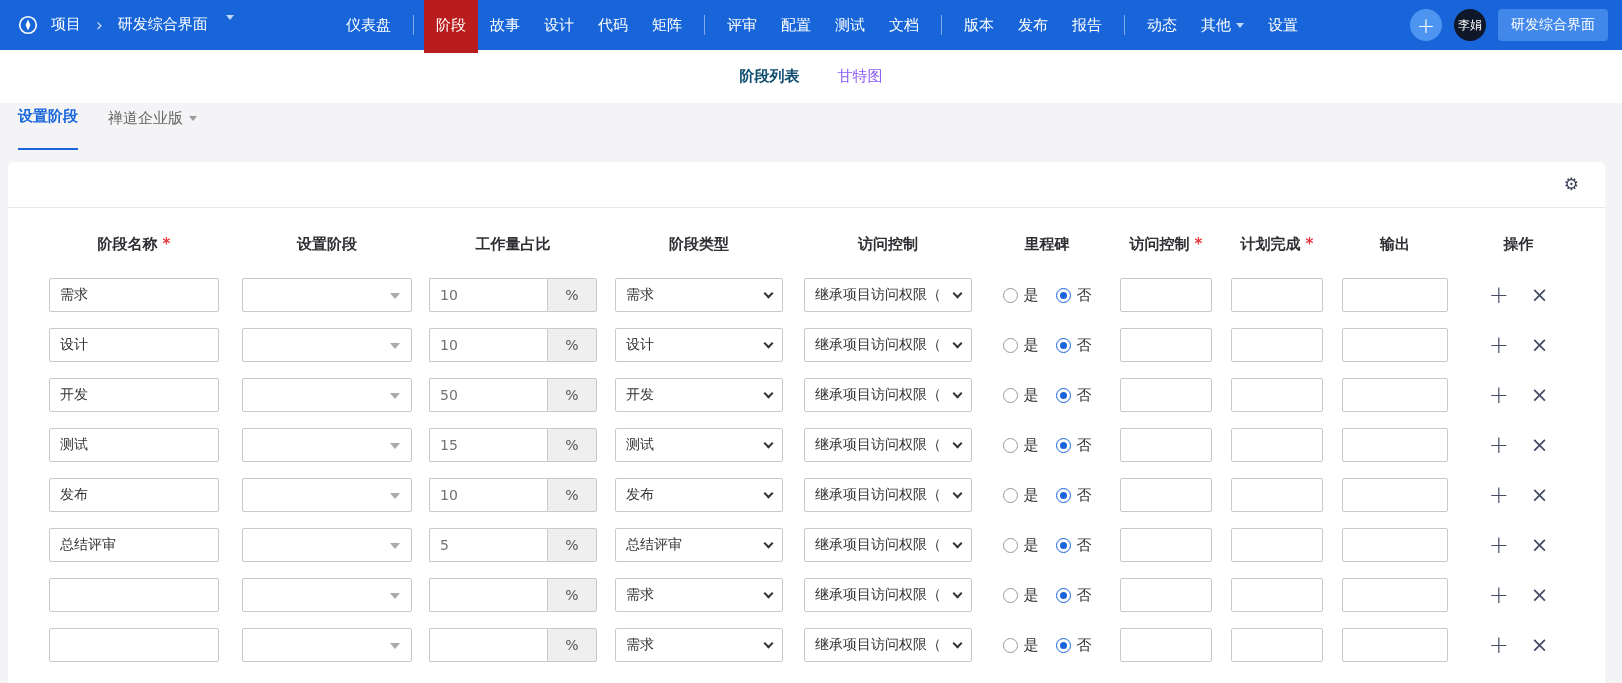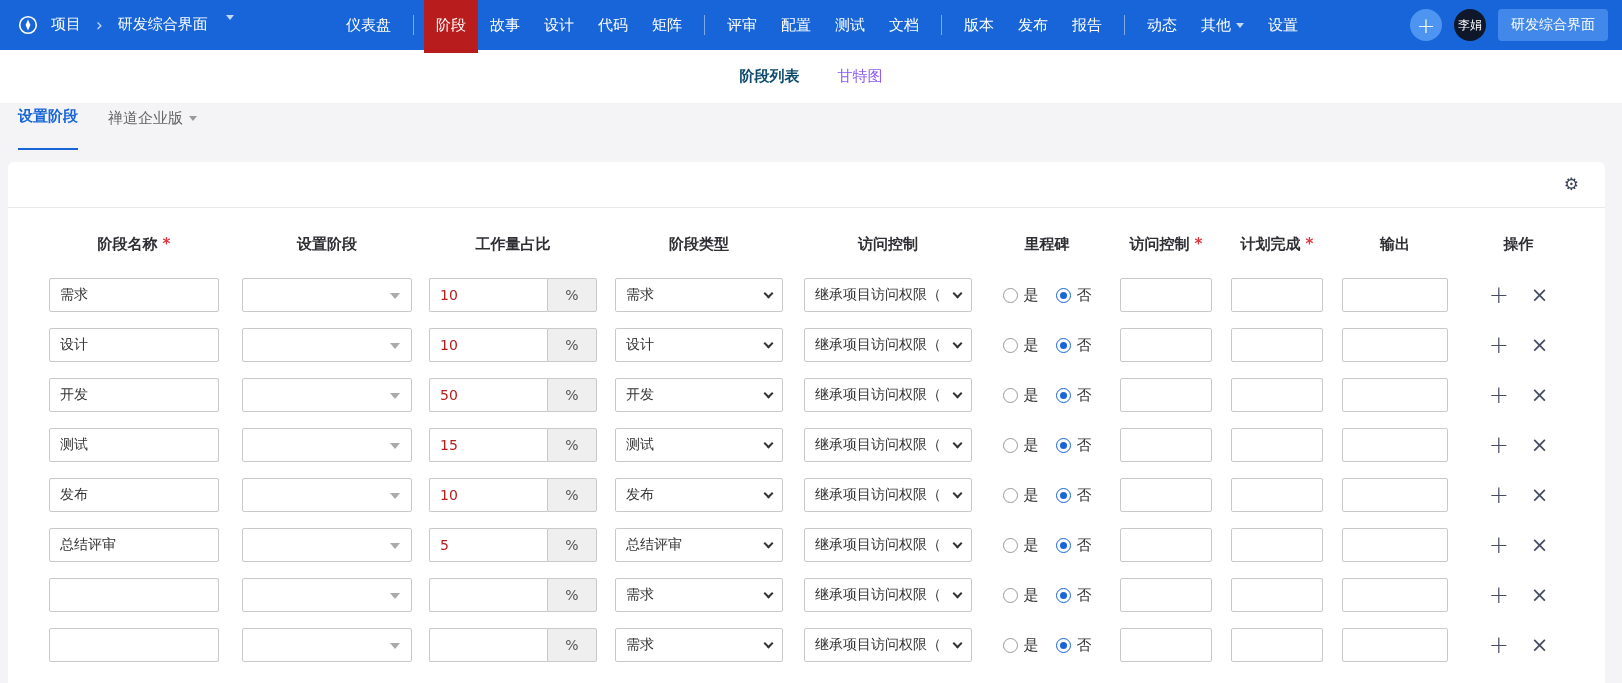--- a/index.html
+++ b/index.html
@@ -71,21 +71,21 @@
 
   .picker { width:170px; height:34px; border:1px solid #c9c9c9; border-radius:2px;
     background:#fff; position:relative; cursor:pointer; }
   .tri { position:absolute; right:11px; top:14px; width:0; height:0;
     border-left:5px solid transparent; border-right:5px solid transparent;
     border-top:6px solid #aaa; }
 
   .pct { display:flex; width:168px; }
   .pct input { flex:1; width:118px; height:34px; border:1px solid #c9c9c9;
     border-right:none; border-radius:2px 0 0 2px; padding:0 10px; font-size:14px;
-    color:#b91c1c; outline:none; font-family:inherit; }
+    color:#737373; outline:none; font-family:inherit; }
   .pct .addon { width:50px; height:34px; background:#efefef;
     border:1px solid #c9c9c9; border-radius:0 2px 2px 0; display:flex;
     align-items:center; justify-content:center; font-size:14px; color:#555; }
 
   .sel { width:168px; height:34px; border:1px solid #c9c9c9; border-radius:2px;
     background:#fff; display:flex; align-items:center; padding:0 26px 0 10px;
     position:relative; font-size:14px; color:#333; white-space:nowrap;
     overflow:hidden; cursor:pointer; }
   .chev { position:absolute; right:10px; top:11px; width:7px; height:7px;
     border-right:2px solid #333; border-bottom:2px solid #333;

